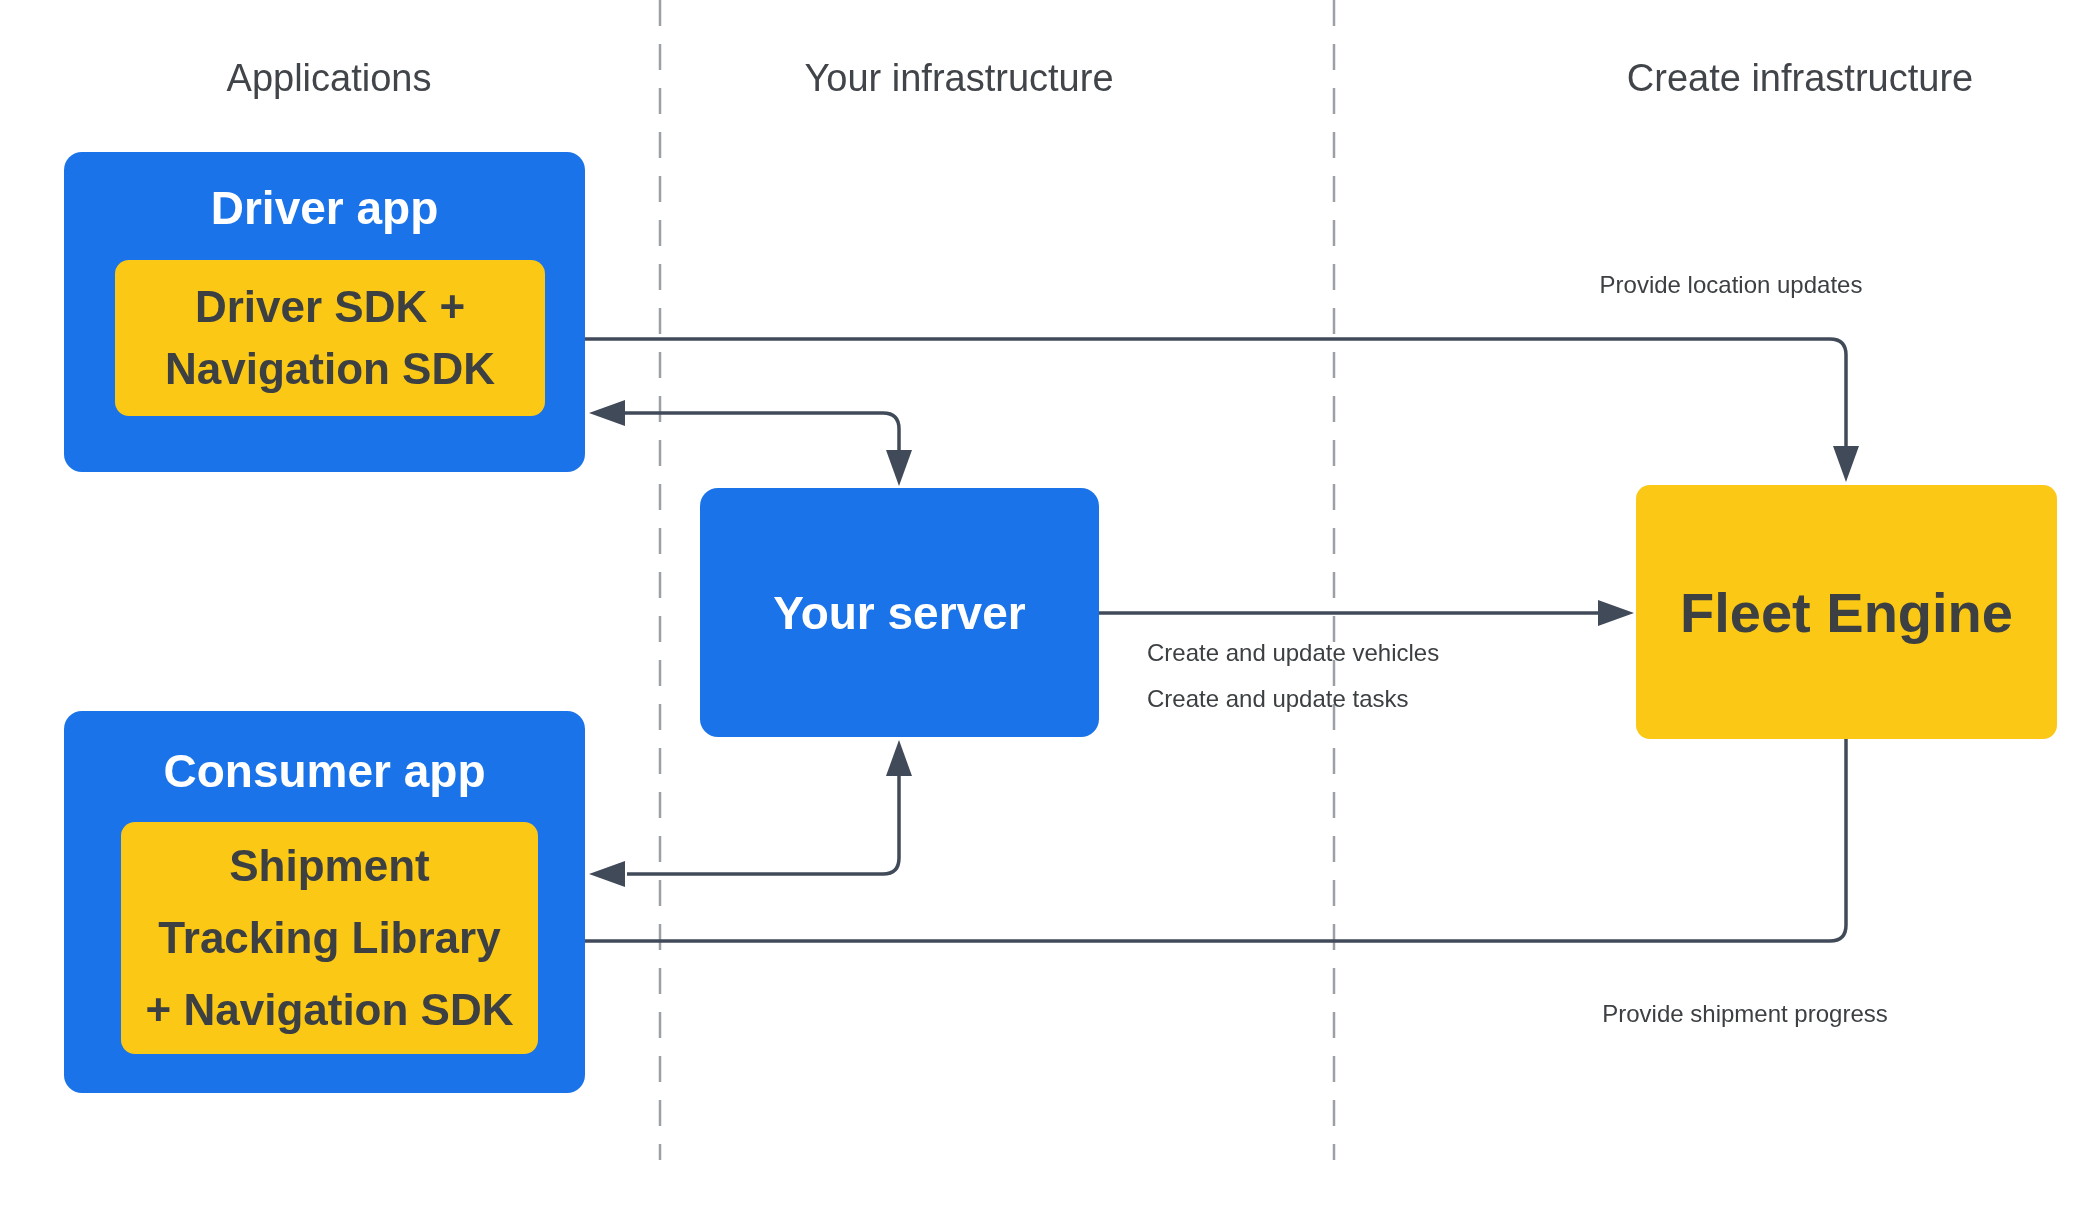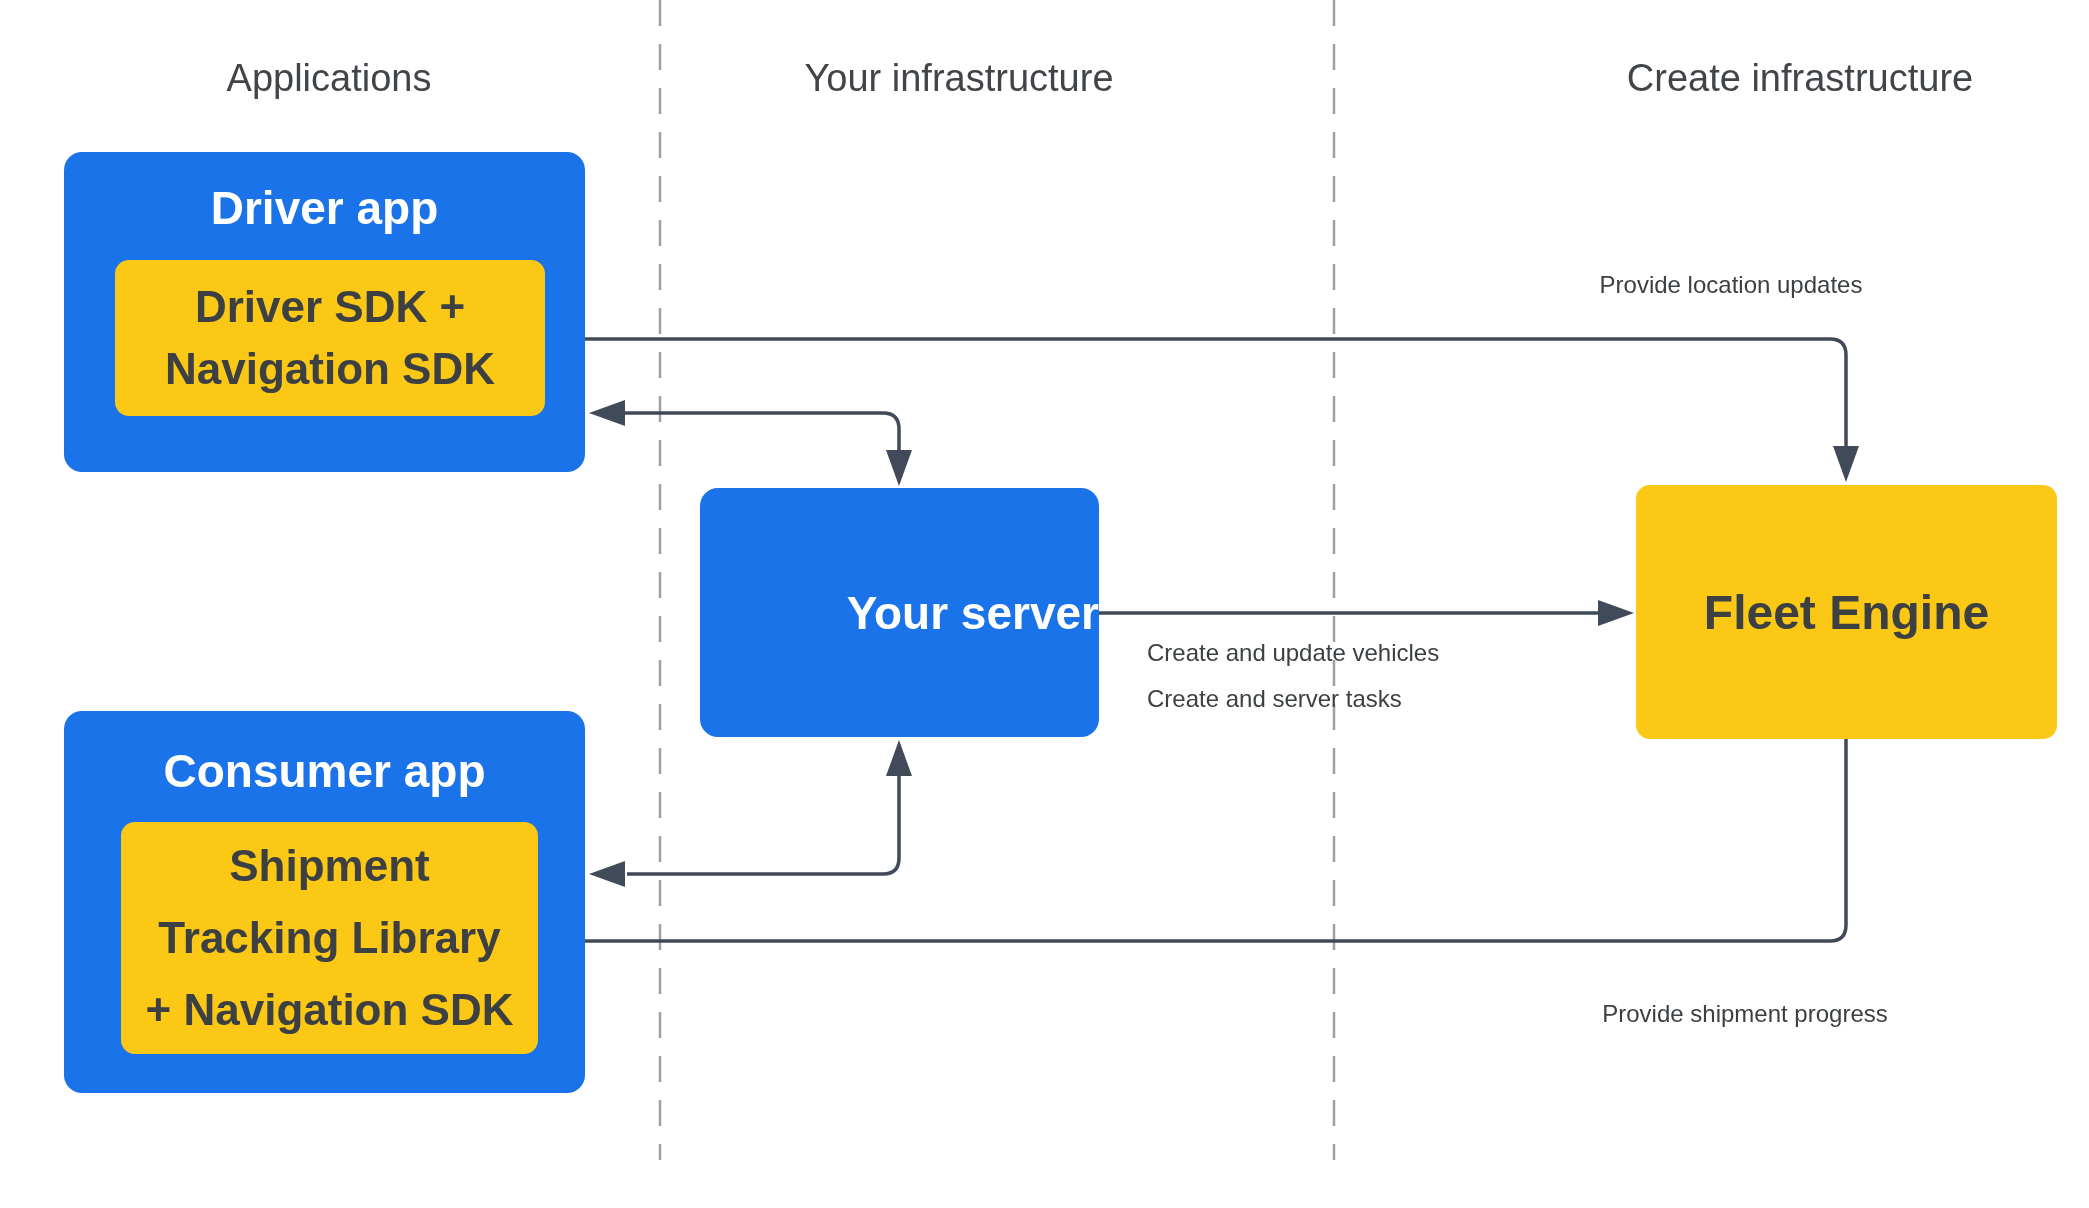--- a/index.html
+++ b/index.html
@@ -15,32 +15,32 @@
   .col-header{
     position:absolute;top:50px;transform:translateX(-50%);
     font-size:38px;line-height:56px;color:var(--header);white-space:nowrap;
   }
   .col-header.apps{left:329px;}
   .col-header.yours{left:959px;}
   .col-header.google{left:1800px;}
   .node{position:absolute;background:var(--blue);border-radius:18px;}
   .node.driver{left:64px;top:152px;width:521px;height:320px;}
   .node.consumer{left:64px;top:711px;width:521px;height:382px;}
-  .node.server{left:700px;top:488px;width:399px;height:249px;display:flex;align-items:center;justify-content:flex-end;}
+  .node.server{left:700px;top:488px;width:399px;height:249px;display:flex;align-items:center;justify-content:center;}
   .node.fleet{
     left:1636px;top:485px;width:421px;height:254px;background:var(--yellow);
     border-radius:14px;display:flex;align-items:center;justify-content:center;
   }
   .node-title{
     color:var(--white);font-weight:700;font-size:46px;line-height:60px;
     text-align:center;white-space:nowrap;
   }
   .node.driver .node-title{margin-top:26px;}
   .node.consumer .node-title{margin-top:30px;}
-  .fleet-title{color:var(--ink);font-weight:700;font-size:48px;white-space:nowrap;}
+  .fleet-title{color:var(--ink);font-weight:700;font-size:56px;white-space:nowrap;}
   .sdk-box{
     position:absolute;background:var(--yellow);border-radius:14px;
     display:flex;flex-direction:column;justify-content:center;
     color:var(--ink);font-weight:700;font-size:44px;text-align:center;
   }
   .node.driver .sdk-box{left:51px;top:108px;width:430px;height:156px;}
   .node.driver .sdk-box span{line-height:62px;}
   .node.consumer .sdk-box{left:57px;top:111px;width:417px;height:232px;}
   .node.consumer .sdk-box span{line-height:72px;}
   .edge-label{
@@ -109,17 +109,17 @@
     <div class="node-title">Your server</div>
   </div>
 
   <div class="node fleet">
     <div class="fleet-title">Fleet Engine</div>
   </div>
 
   <div class="edge-label centered location">Provide location updates</div>
   <div class="edge-label create">
     <div>Create and update vehicles</div>
-    <div>Create and server tasks</div>
+    <div>Create and update tasks</div>
   </div>
   <div class="edge-label centered shipment">Provide shipment progress</div>
 
 </div>
 
 </body></html>

